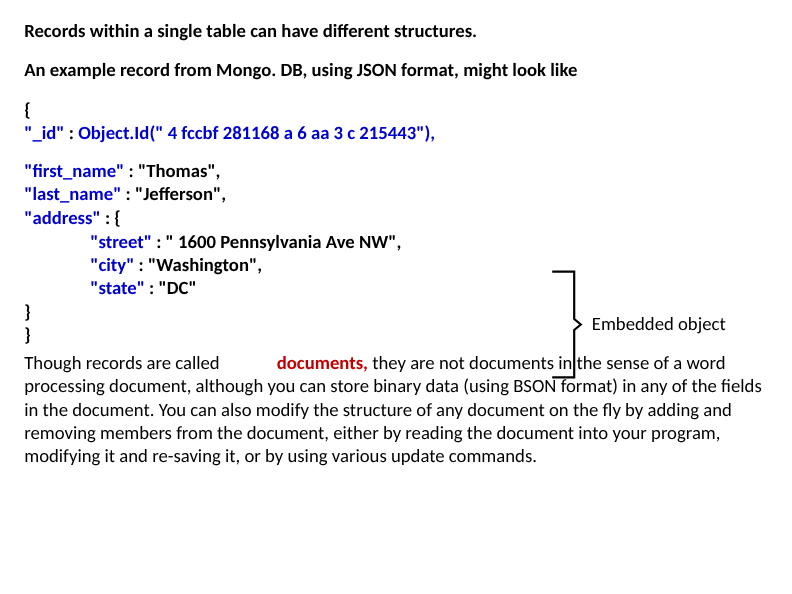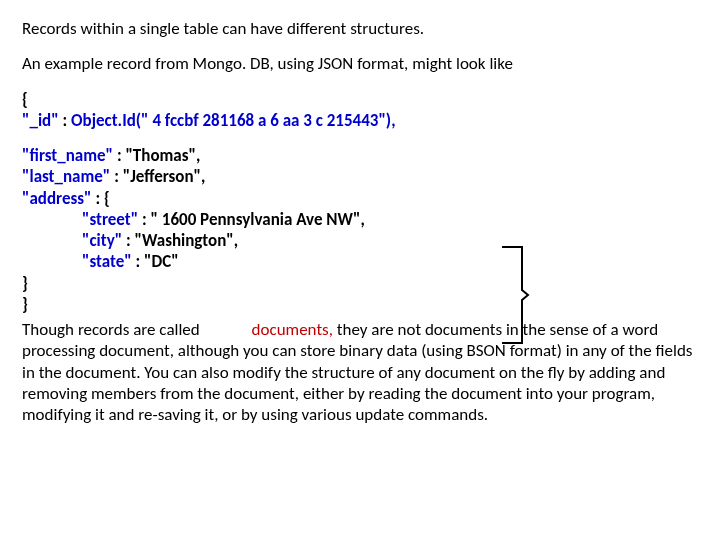--- a/index.html
+++ b/index.html
@@ -8,21 +8,21 @@
     width: 720px;
     height: 540px;
     box-sizing: border-box;
     font-family: Calibri, Arial, sans-serif;
     font-size: 17px;
     line-height: 1.25;
     color: #000;
     background: #fff;
     position: relative;
   }
-  .bold { font-weight: 400; }
+  .bold { font-weight: 700; }
   .red { color: #c00000; margin-left: 48px; }
   .blue { color: #0000cc; }
   .para { margin: 0; }
   .gap-sm { height: 14px; }
   .code-block { font-family: Calibri, Arial, sans-serif; font-weight: 700; }
   .indent { padding-left: 60px; }
   .bracket-container {
     position: absolute;
     left: 500px;
     top: 245px;
@@ -73,17 +73,18 @@
     <span class="blue">"state" </span><span>: "DC"</span>
   </div>
   <div>}</div>
   <div>}</div>
 </div>
 
 <div class="bracket-container">
   <svg class="bracket-svg" width="30" height="100" viewBox="0 0 30 100">
     <path d="M2 2 L22 2 L22 45 L28 50 L22 55 L22 98 L2 98" fill="none" stroke="#000" stroke-width="2"></path>
   </svg>
+  <span class="bracket-label">Embedded object</span>
 </div>
 
 <p class="para footer-para">
   <span>Though records are called </span><span class="bold red">documents, </span><span>they are not documents in the sense of a word processing document, although you can store binary data (using BSON format) in any of the fields in the document. You can also modify the structure of any document on the fly by adding and removing members from the document, either by reading the document into your program, modifying it and re-saving it, or by using various update commands.</span>
 </p>
 
 </body></html>

